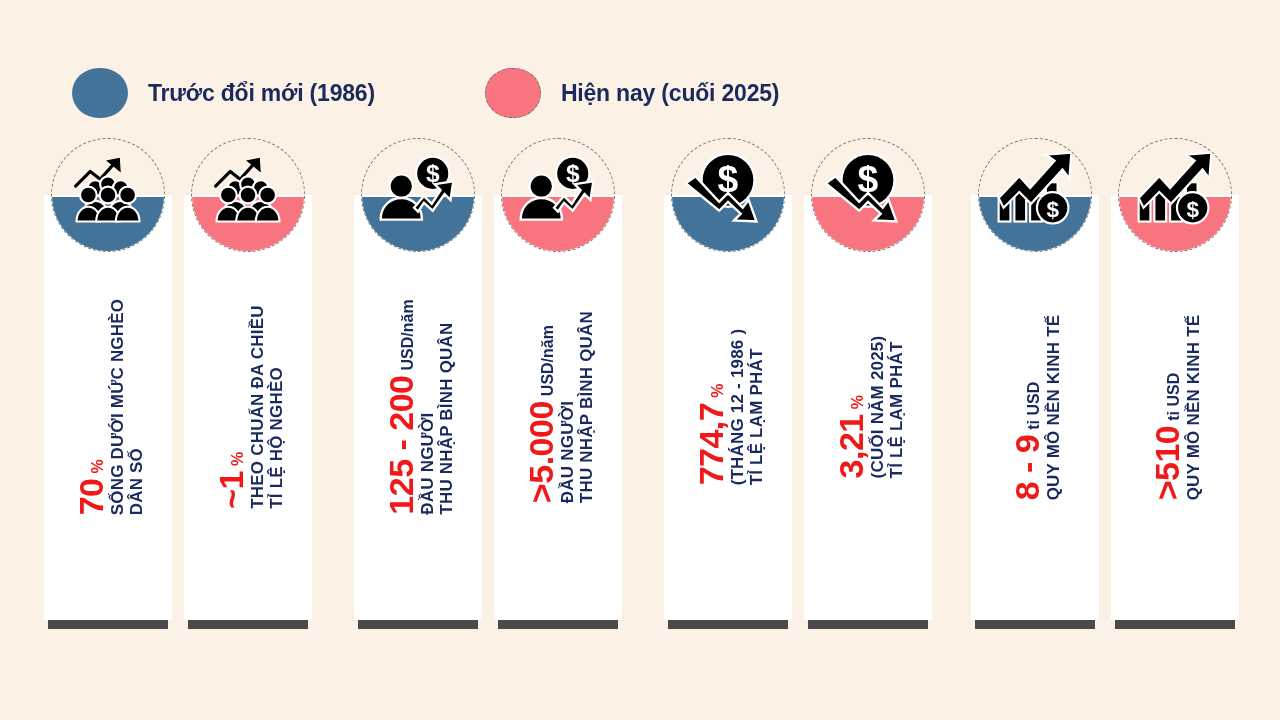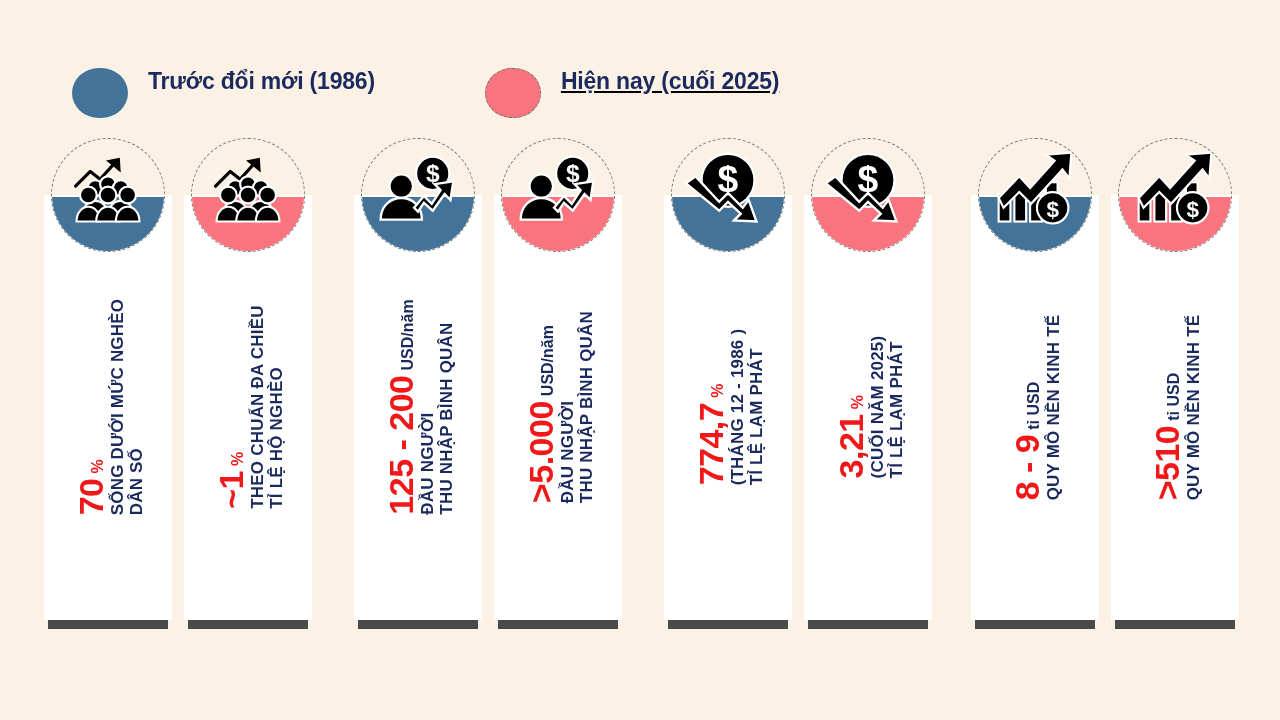--- a/index.html
+++ b/index.html
@@ -21,23 +21,23 @@
     position: absolute;
     left: 72px;
     top: 66px;
     height: 54px;
     display: flex;
     align-items: center;
     gap: 0px;
   }
   .legend-item {
     display: flex;
-    align-items: flex-start;
-  }
-  .legend-item.second { margin-left: 110px; text-decoration: underline; }
+    align-items: center;
+  }
+  .legend-item.second { margin-left: 110px; }
   .legend-dot {
     width: 56px;
     height: 50px;
     border-radius: 50% / 52%;
     flex: none;
   }
   .legend-dot.blue { background: #44739A; }
   .legend-dot.pink {
     background: #F87580;
     border: 1px dashed #6b6b6b;

